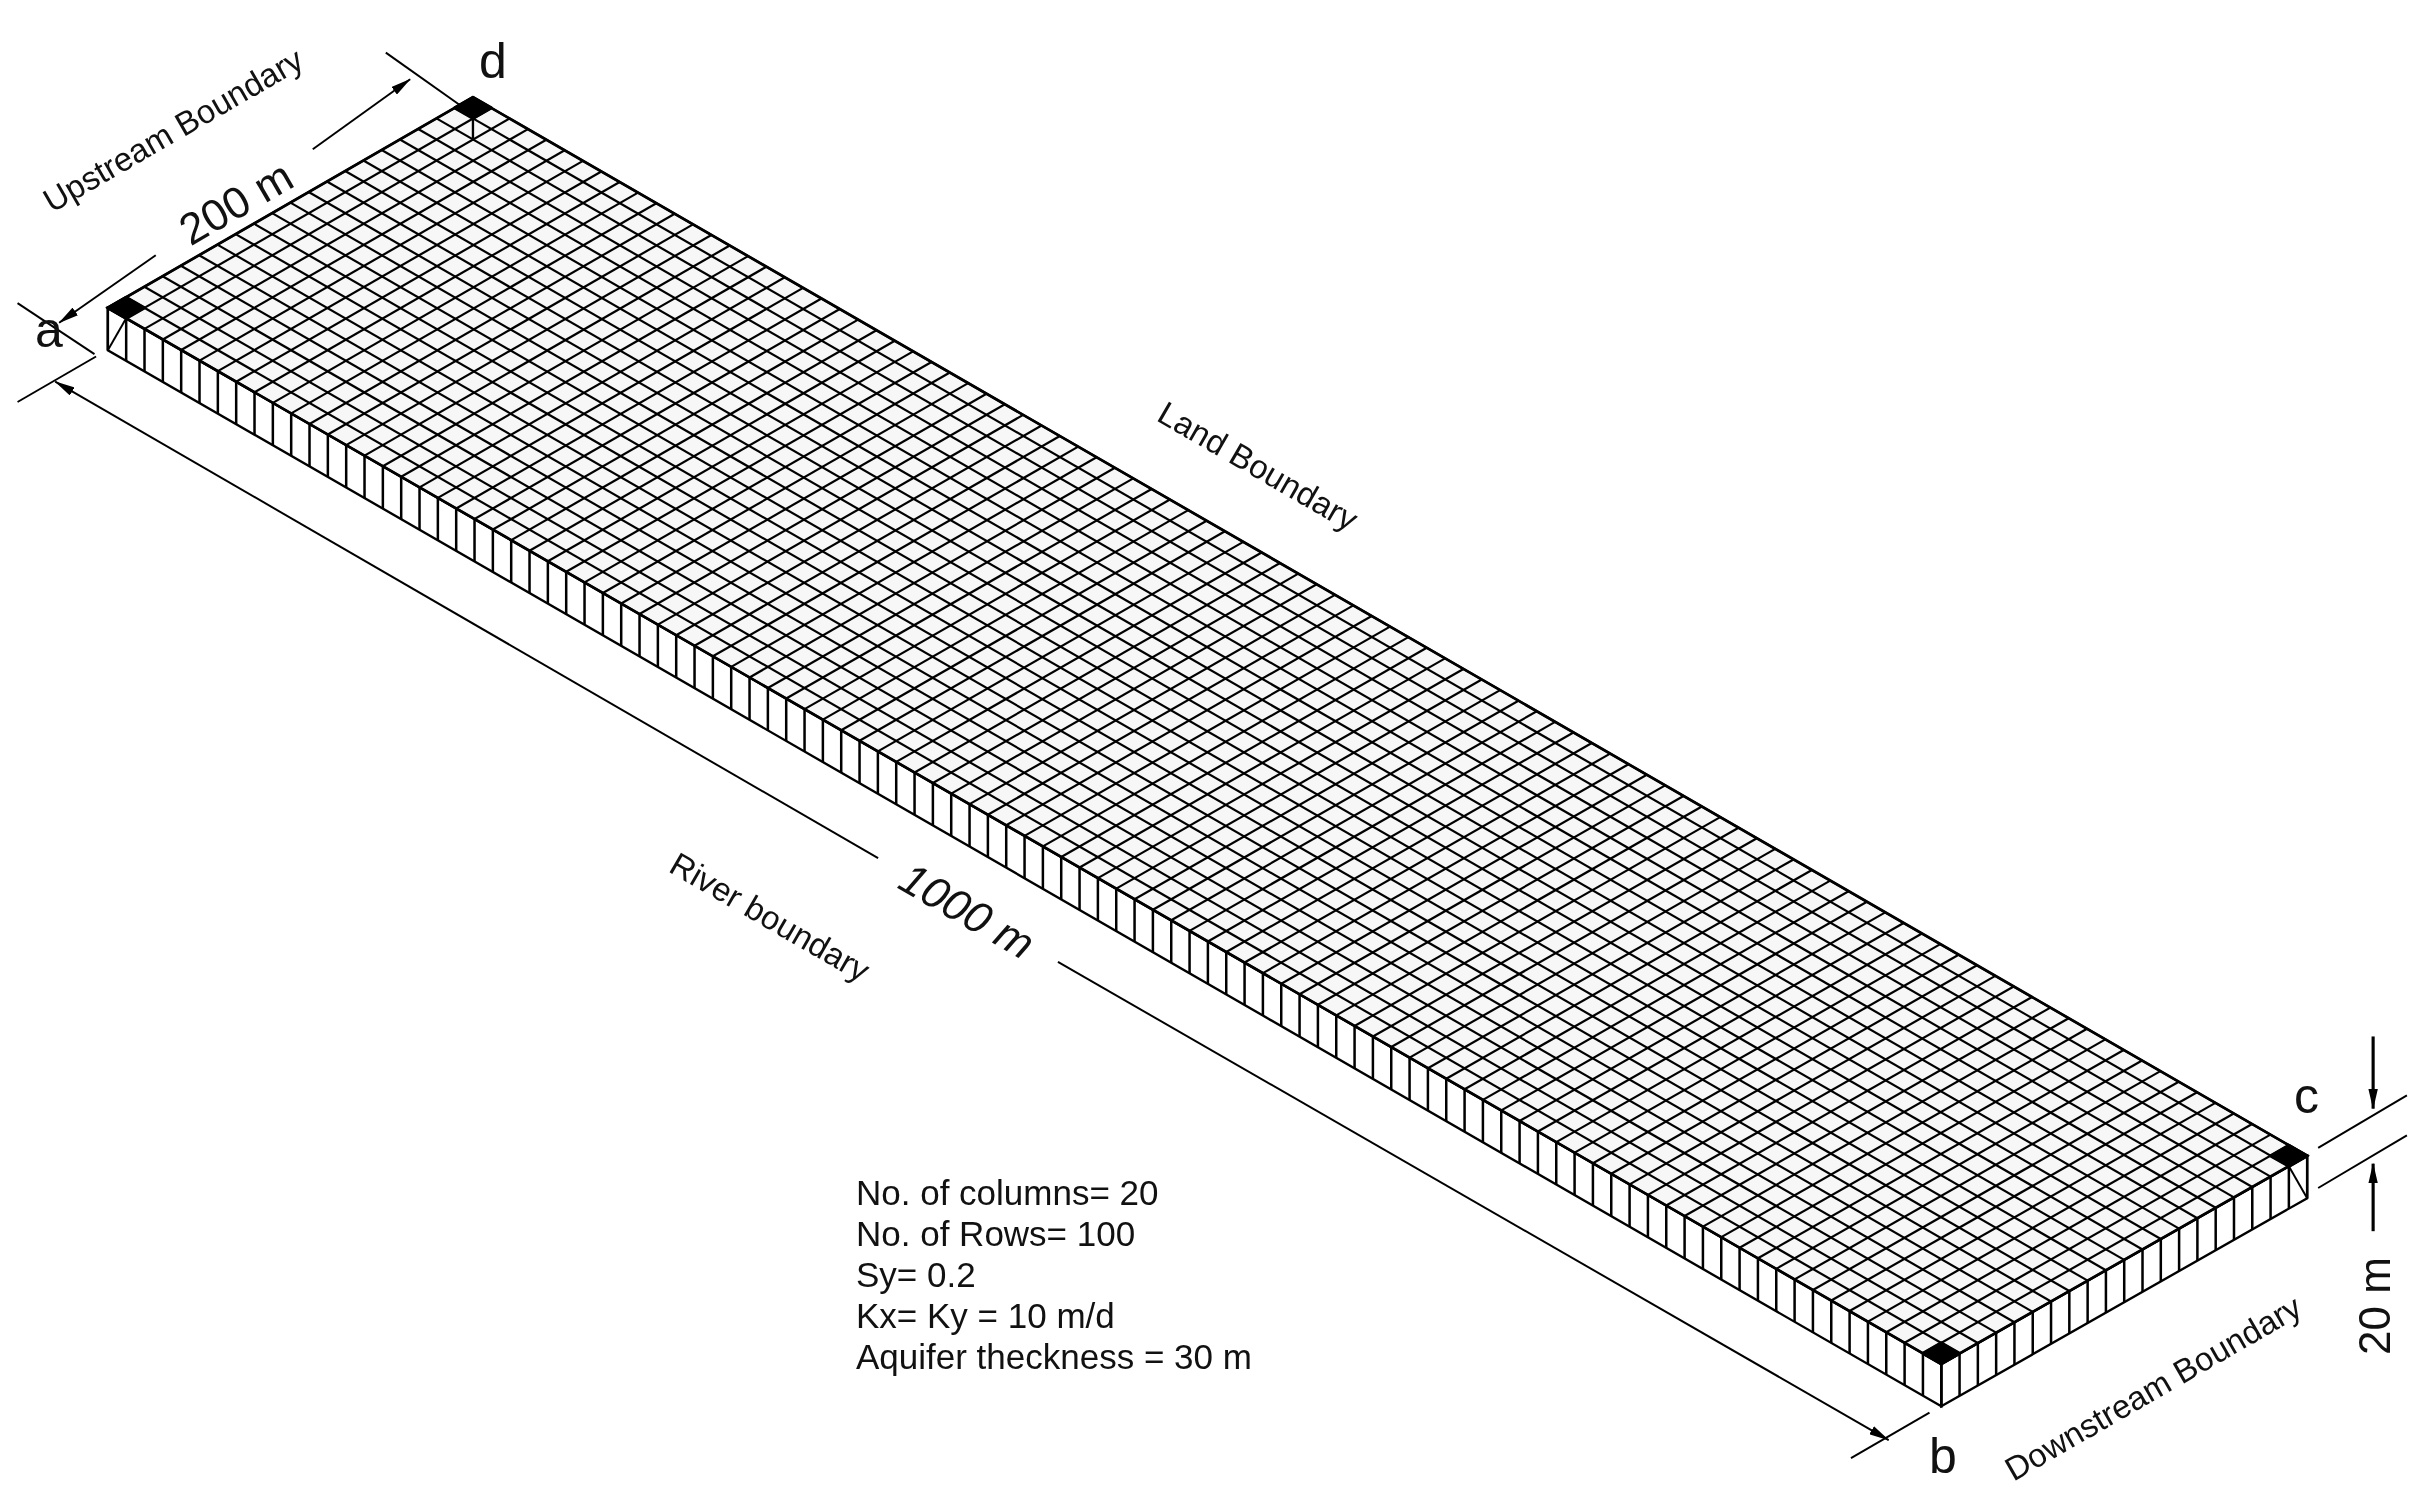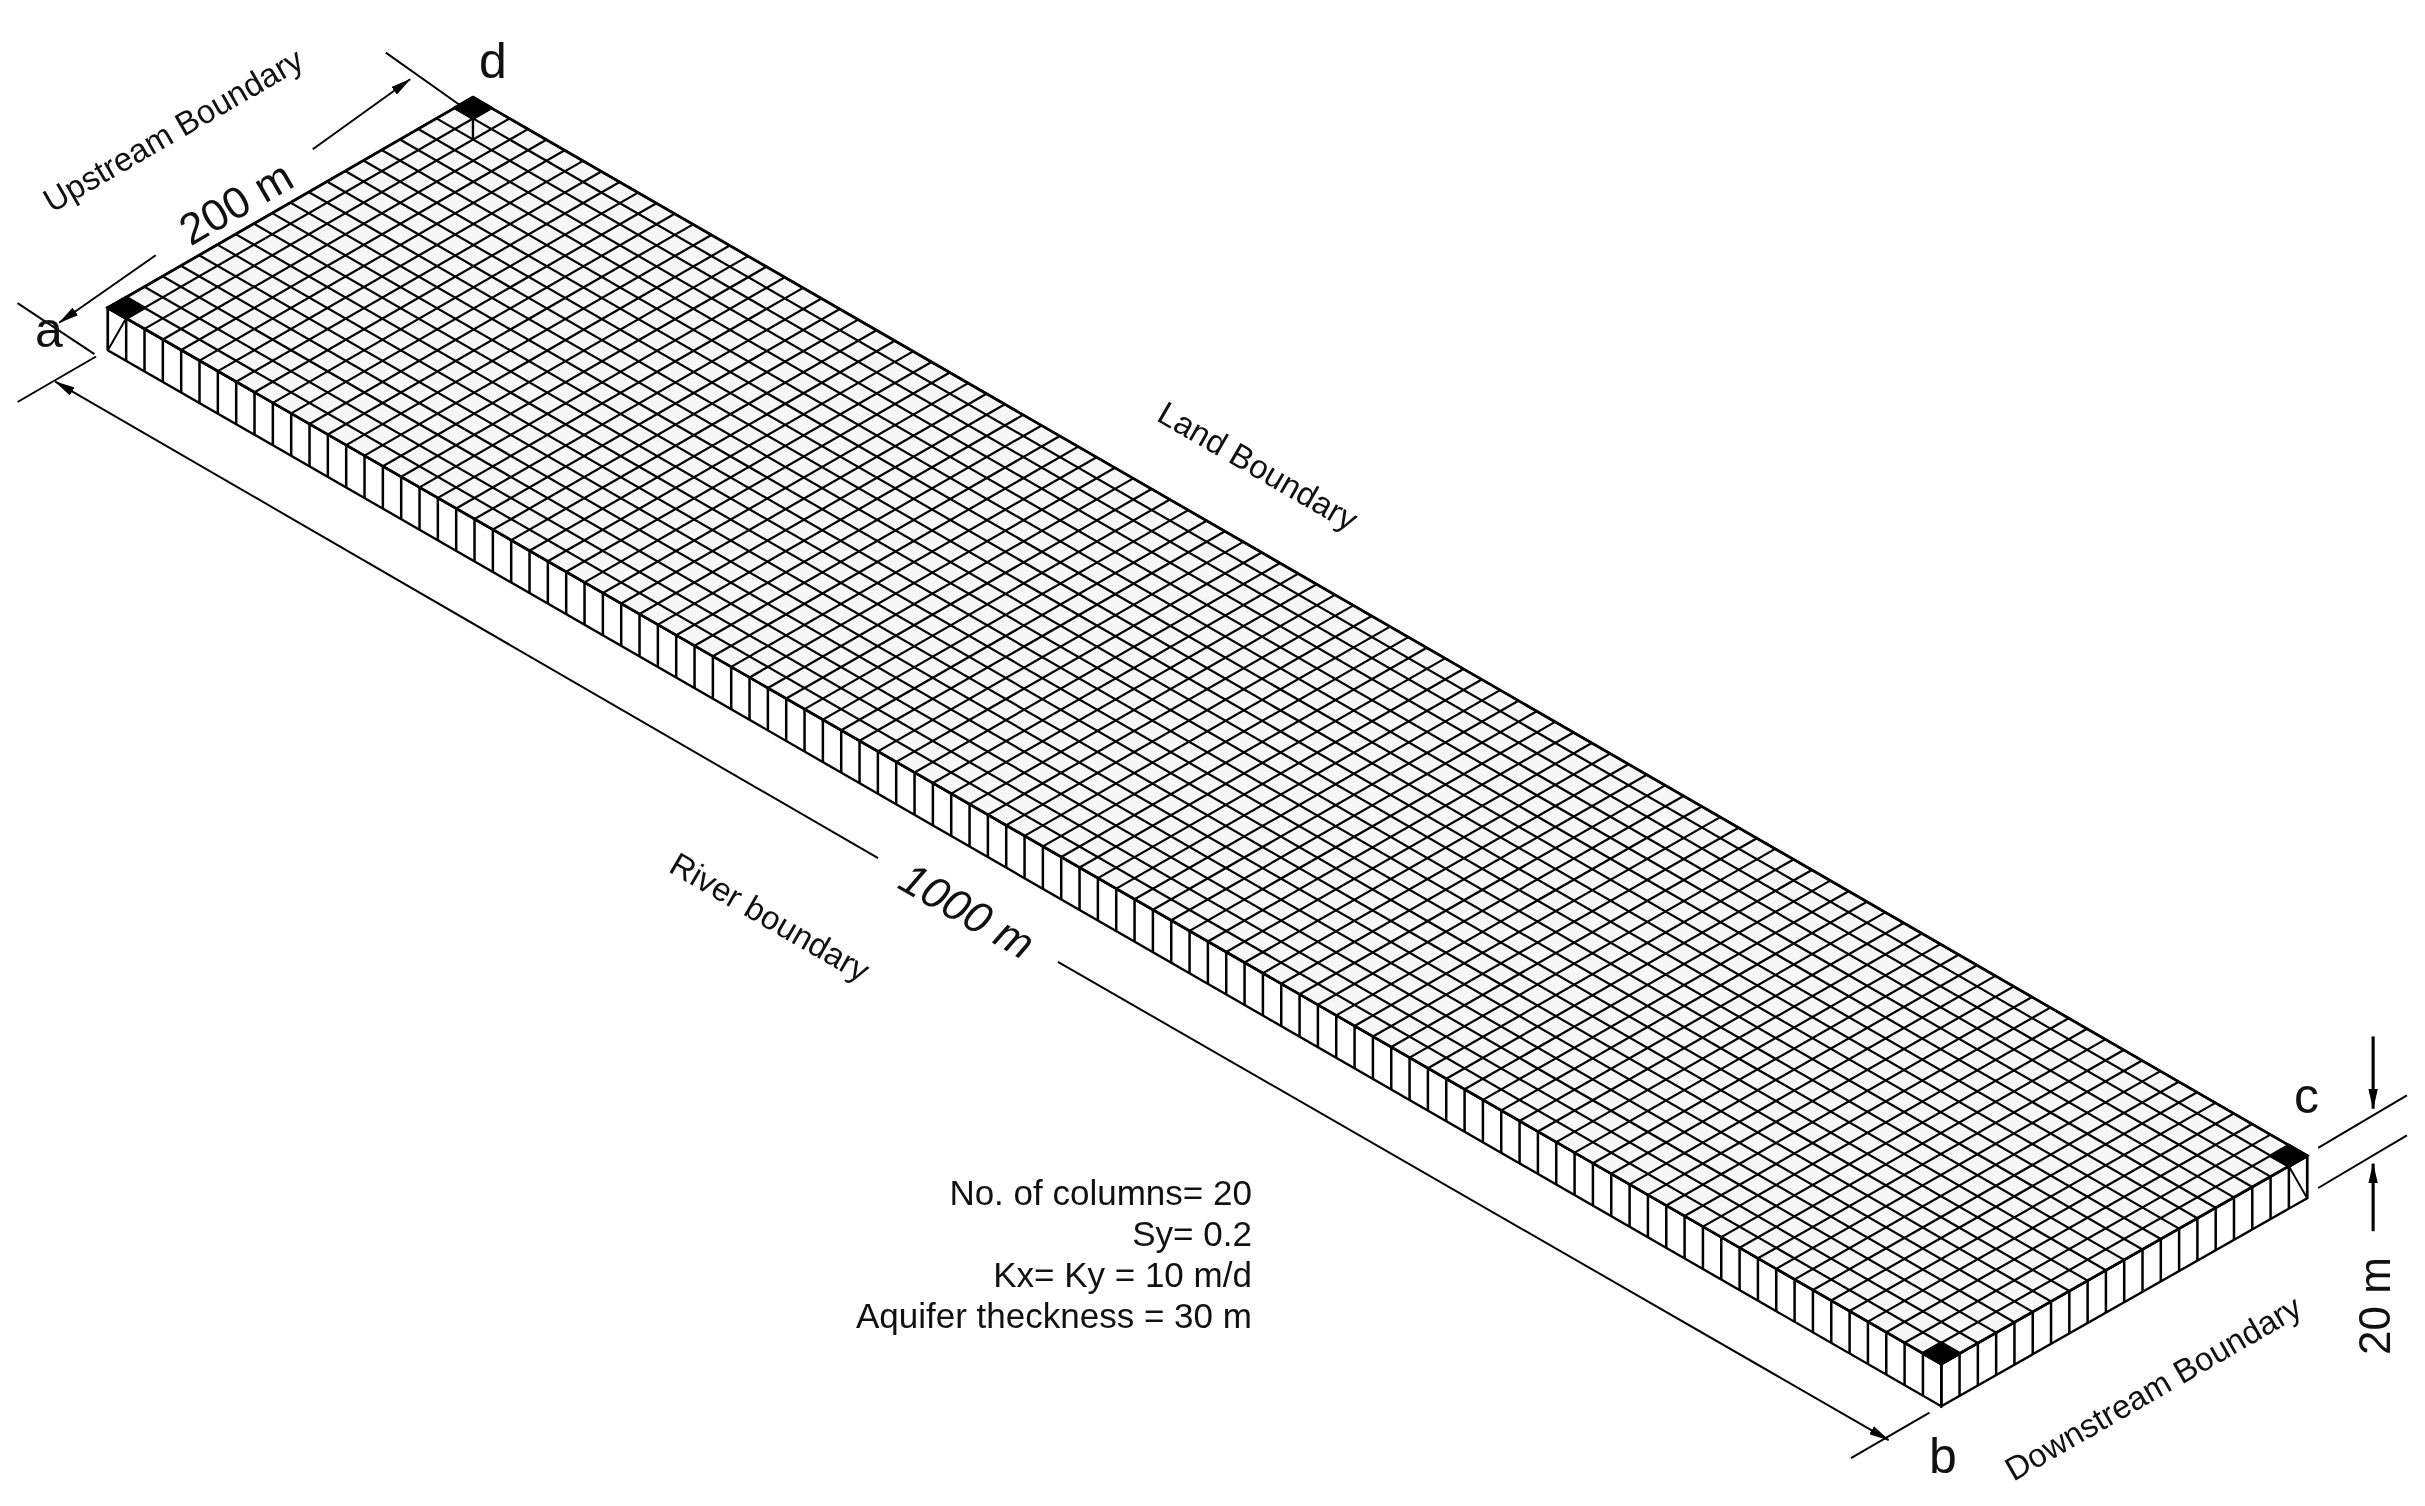--- a/index.html
+++ b/index.html
@@ -4,21 +4,21 @@
 <style>
   html, body { margin:0; padding:0; background:#ffffff; }
   body { width:2426px; height:1506px; position:relative; overflow:hidden; font-family:"Liberation Sans", sans-serif; color:#000; }
   #diagram { position:absolute; left:0; top:0; width:2426px; height:1506px; }
   .lbl { position:absolute; white-space:nowrap; transform-origin:center center; line-height:1; color:#111; }
   .corner { font-size:50px; }
   .boundary { font-size:33px; }
   .dim { font-size:44px; }
   .dim-italic { font-style:italic; }
   .info { position:absolute; left:856px; top:1172px; font-size:35px; line-height:41px; color:#111; }
-  .info div { white-space:nowrap;text-align:right; }
+  .info div { white-space:nowrap; }
 </style>
 </head>
 <body>
 
 <svg id="diagram" xmlns="http://www.w3.org/2000/svg" width="2426" height="1506" viewBox="0 0 3089 1918">
   <defs>
     <marker id="arrow" markerWidth="10" markerHeight="8" refX="9" refY="4" orient="auto" markerUnits="userSpaceOnUse">
       <path d="M0,0 L10,4 L0,8 Z" fill="#000"></path>
     </marker>
     <marker id="arrowBig" markerWidth="26" markerHeight="12" refX="25" refY="6" orient="auto" markerUnits="userSpaceOnUse">
@@ -310,17 +310,18 @@
 <div class="lbl boundary" style="left:1258px; top:466px; transform:translate(-50%,-50%) rotate(30deg);">Land Boundary</div>
 <div class="lbl boundary" style="left:770px; top:917px; transform:translate(-50%,-50%) rotate(30deg);">River boundary</div>
 <div class="lbl boundary" style="left:2153px; top:1388px; transform:translate(-50%,-50%) rotate(-30deg);">Downstream Boundary</div>
 
 <div class="lbl dim" style="left:236px; top:203px; transform:translate(-50%,-50%) rotate(-30deg);">200 m</div>
 <div class="lbl dim dim-italic" style="left:967px; top:911px; transform:translate(-50%,-50%) rotate(30deg);">1000 m</div>
 <div class="lbl dim" style="left:2375px; top:1306px; transform:translate(-50%,-50%) rotate(-90deg);">20 m</div>
 
 <div class="info">
   <div>No. of columns= 20</div>
+  <div>No. of Rows= 100</div>
   <div>Sy= 0.2</div>
   <div>Kx= Ky = 10 m/d</div>
   <div>Aquifer theckness = 30 m</div>
 </div>
 
 
 </body></html>

